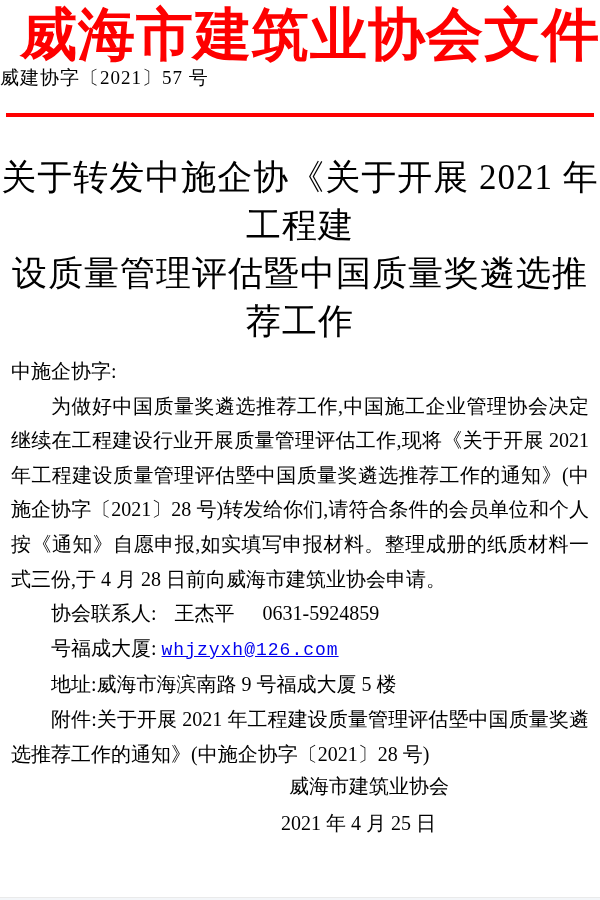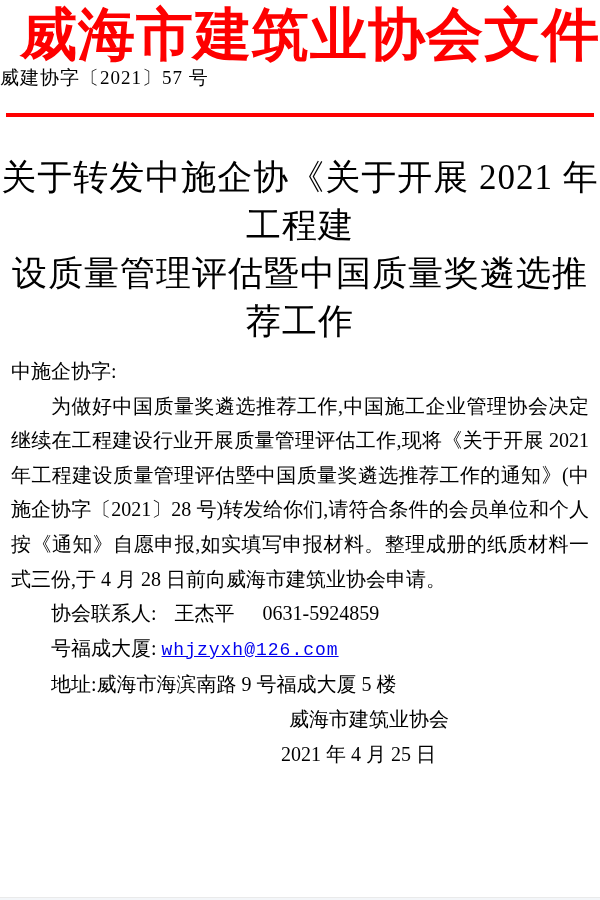--- a/index.html
+++ b/index.html
@@ -53,21 +53,21 @@
   .contact-name { margin-left: 18px; }
   .contact-phone { margin-left: 28px; }
   .email-link {
     color: var(--blue, #0000ee);
     text-decoration: underline;
     font-family: Liberation Mono, monospace;
     font-size: 18px;
     letter-spacing: 1px;
     cursor: pointer;
   }
-  .signature-line { padding-left: 278px; }
+  .signature-line { padding-left: 278px; font-family: Liberation Mono, monospace; }
   .date-line { padding-left: 270px; }
   .page-bottom-edge {
     position: absolute;
     left: 0; right: 0; bottom: 0;
     height: 3px;
     background: #f3f6f9;
     border-top: 1px solid #eaeaea;
   }
 </style>
 </head>
@@ -96,20 +96,21 @@
       <span>协会联系人:</span><span class="contact-name">王杰平</span><span class="contact-phone">0631-5924859</span>
     </div>
 
     <div class="indent">
       <span>号福成大厦:</span>
       <a class="email-link">whjzyxh@126.com</a>
     </div>
 
     <div class="indent">地址:威海市海滨南路 9 号福成大厦 5 楼</div>
 
+    <div class="para">附件:关于开展 2021 年工程建设质量管理评估塈中国质量奖遴选推荐工作的通知》(中施企协字〔2021〕28 号)</div>
 
     <div class="signature-line">威海市建筑业协会</div>
 
     <div class="date-line">2021 年 4 月 25 日</div>
 
   </div>
 
   <div class="page-bottom-edge"></div>
 
 </div>

